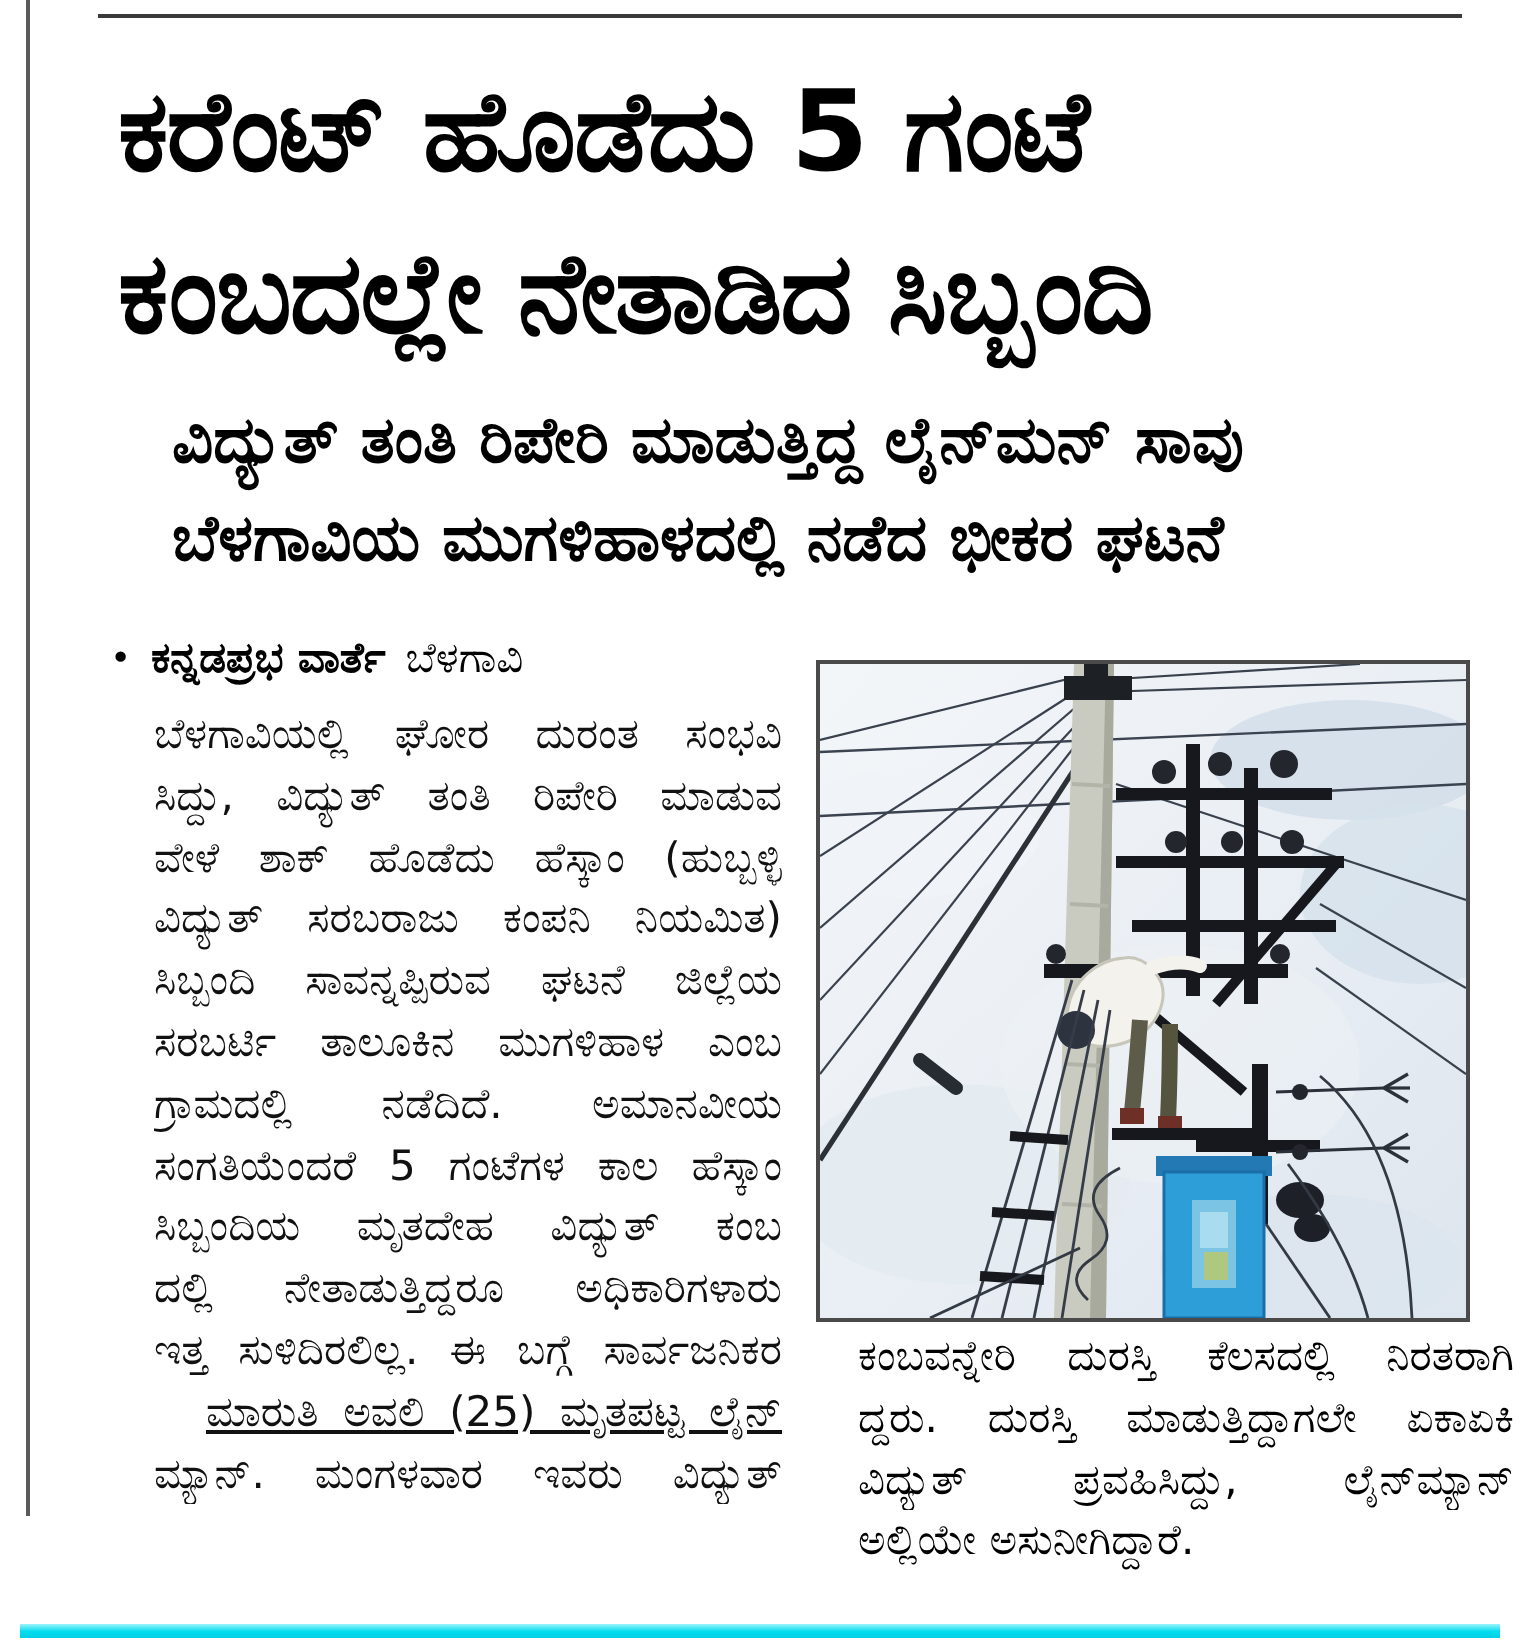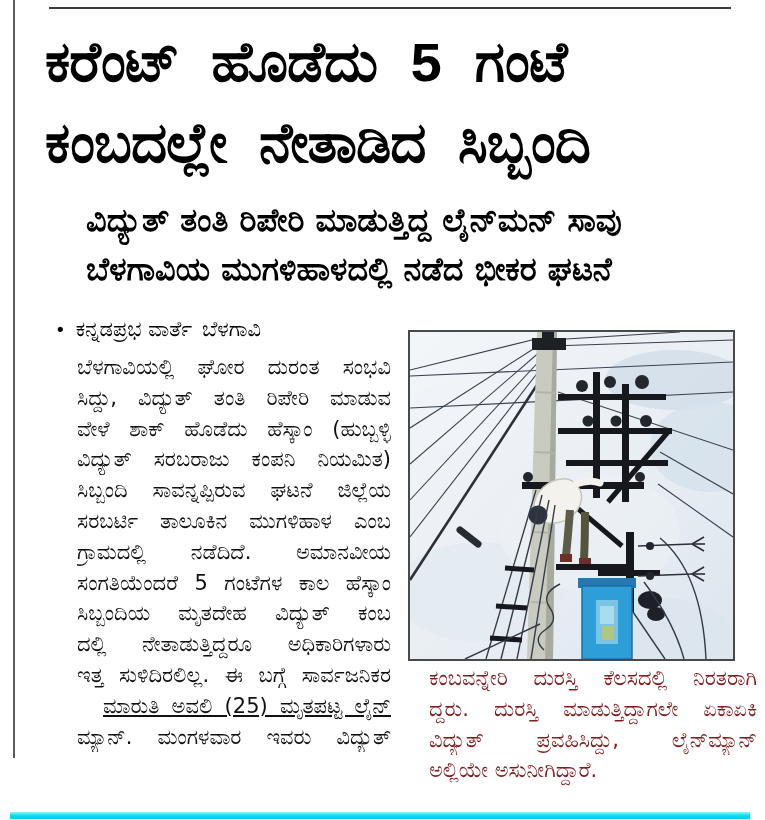--- a/index.html
+++ b/index.html
@@ -3,42 +3,41 @@
 <meta charset="utf-8">
 <style>
   html,body{margin:0;padding:0;background:#ffffff;}
   #page{
     position:relative;width:765px;height:820px;background:#ffffff;overflow:hidden;
     font-family:"DejaVu Sans","Liberation Sans",sans-serif;color:#0a0a0a;
   }
   .vrule{position:absolute;left:13px;top:0;width:2px;height:758px;background:#5a5a5a;}
   .toprule{position:absolute;left:49px;top:7px;width:682px;height:2px;background:#3a3a3a;}
   .headline{
-    position:absolute;left:45px;top:26px;width:690px;
+    position:absolute;left:59px;top:26px;width:690px;
     font-size:56px;font-weight:bold;line-height:81px;letter-spacing:-1px;color:#000;
     white-space:nowrap;
-    font-family:Liberation Mono, monospace;
   }
   .subheadline{
     position:absolute;left:46px;top:196px;width:700px;
     font-size:32px;font-weight:bold;line-height:49px;color:#000;white-space:nowrap;margin-left:40px;
   }
   .byline{
     position:absolute;left:55px;top:317px;width:340px;font-size:21px;color:#000;
     display:flex;align-items:center;gap:10px;white-space:nowrap;
   }
   .byline .bullet{font-size:18px;}
-  .byline .src{font-weight:normal;}
+  .byline .src{font-weight:bold;}
   .col-left{
     position:absolute;left:45px;top:352px;width:346px;height:440px;
     font-size:21px;line-height:30.8px;color:#111;
   }
   .col-right{
     position:absolute;left:397px;top:663px;width:360px;height:130px;
-    font-size:21px;line-height:30.8px;color:#7f1d1d;
+    font-size:21px;line-height:30.8px;color:#000000;
   }
   .body-line{white-space:nowrap;overflow:hidden;margin-left:32px;}
   .body-line.just{text-align:justify;text-align-last:justify;}
   .body-line.indent{padding-left:26px;text-decoration:underline;}
   .photo-frame{
     position:absolute;left:408px;top:330px;width:323px;height:327px;
     border:2px solid #4a4a4a;box-sizing:content-box;background:#e8edf2;
   }
   .photo-frame svg{display:block;}
   .bottom-bar{

